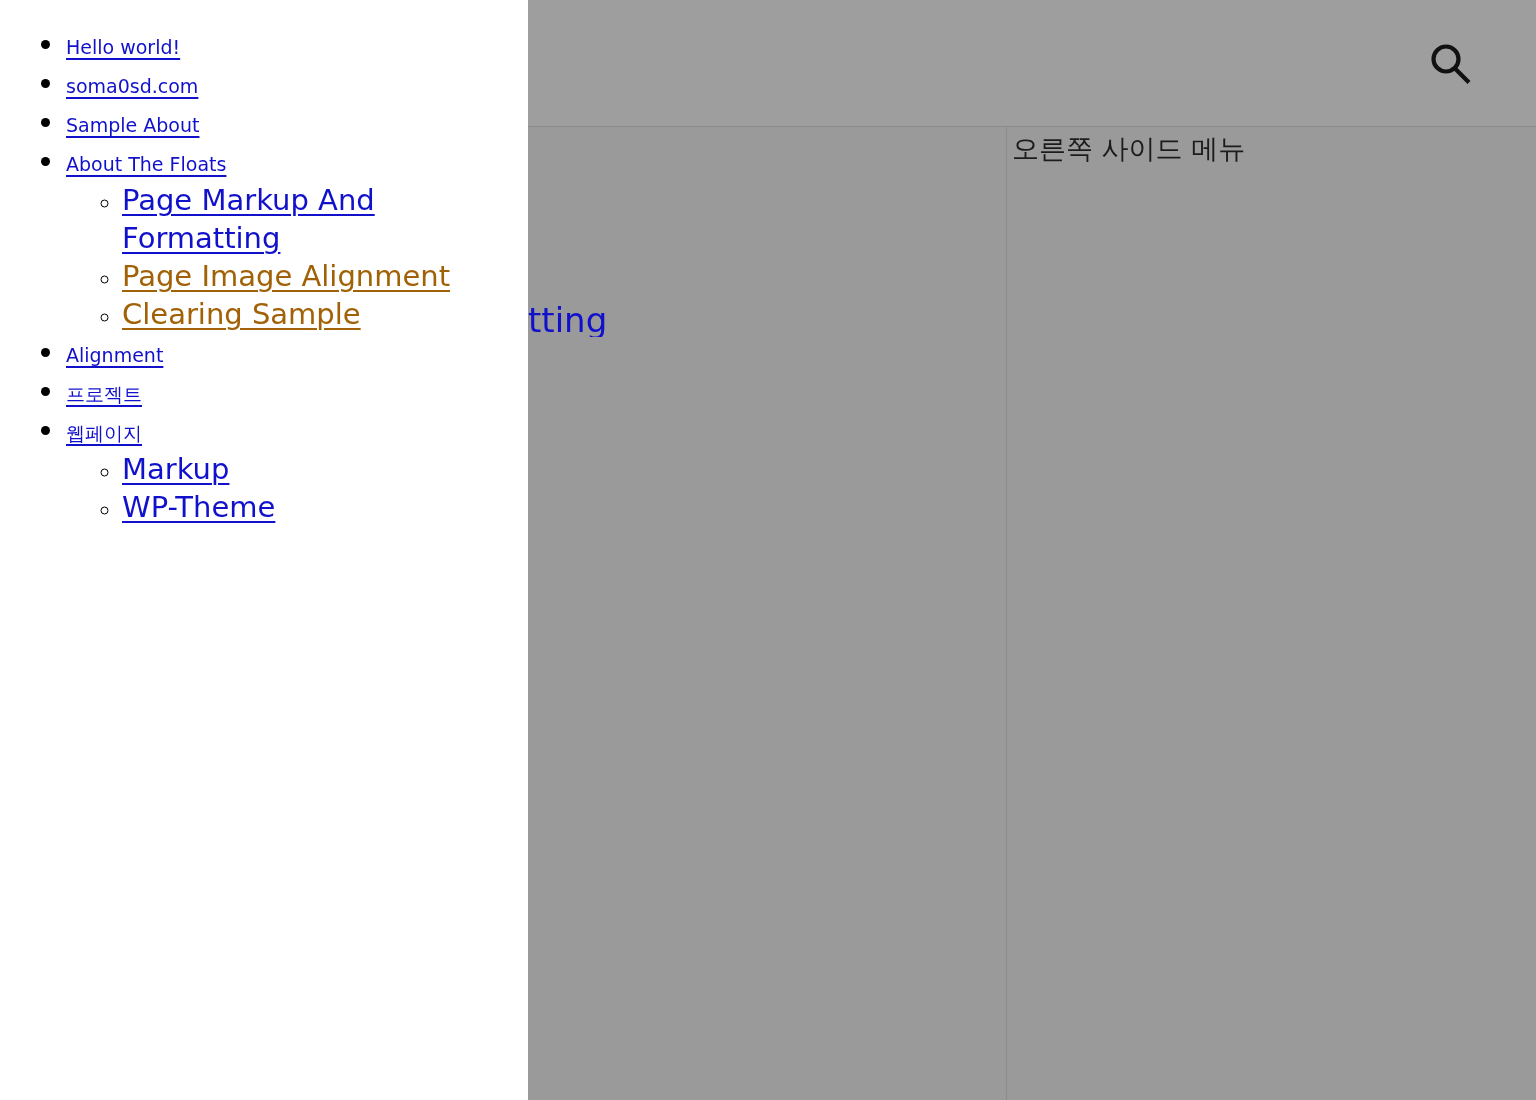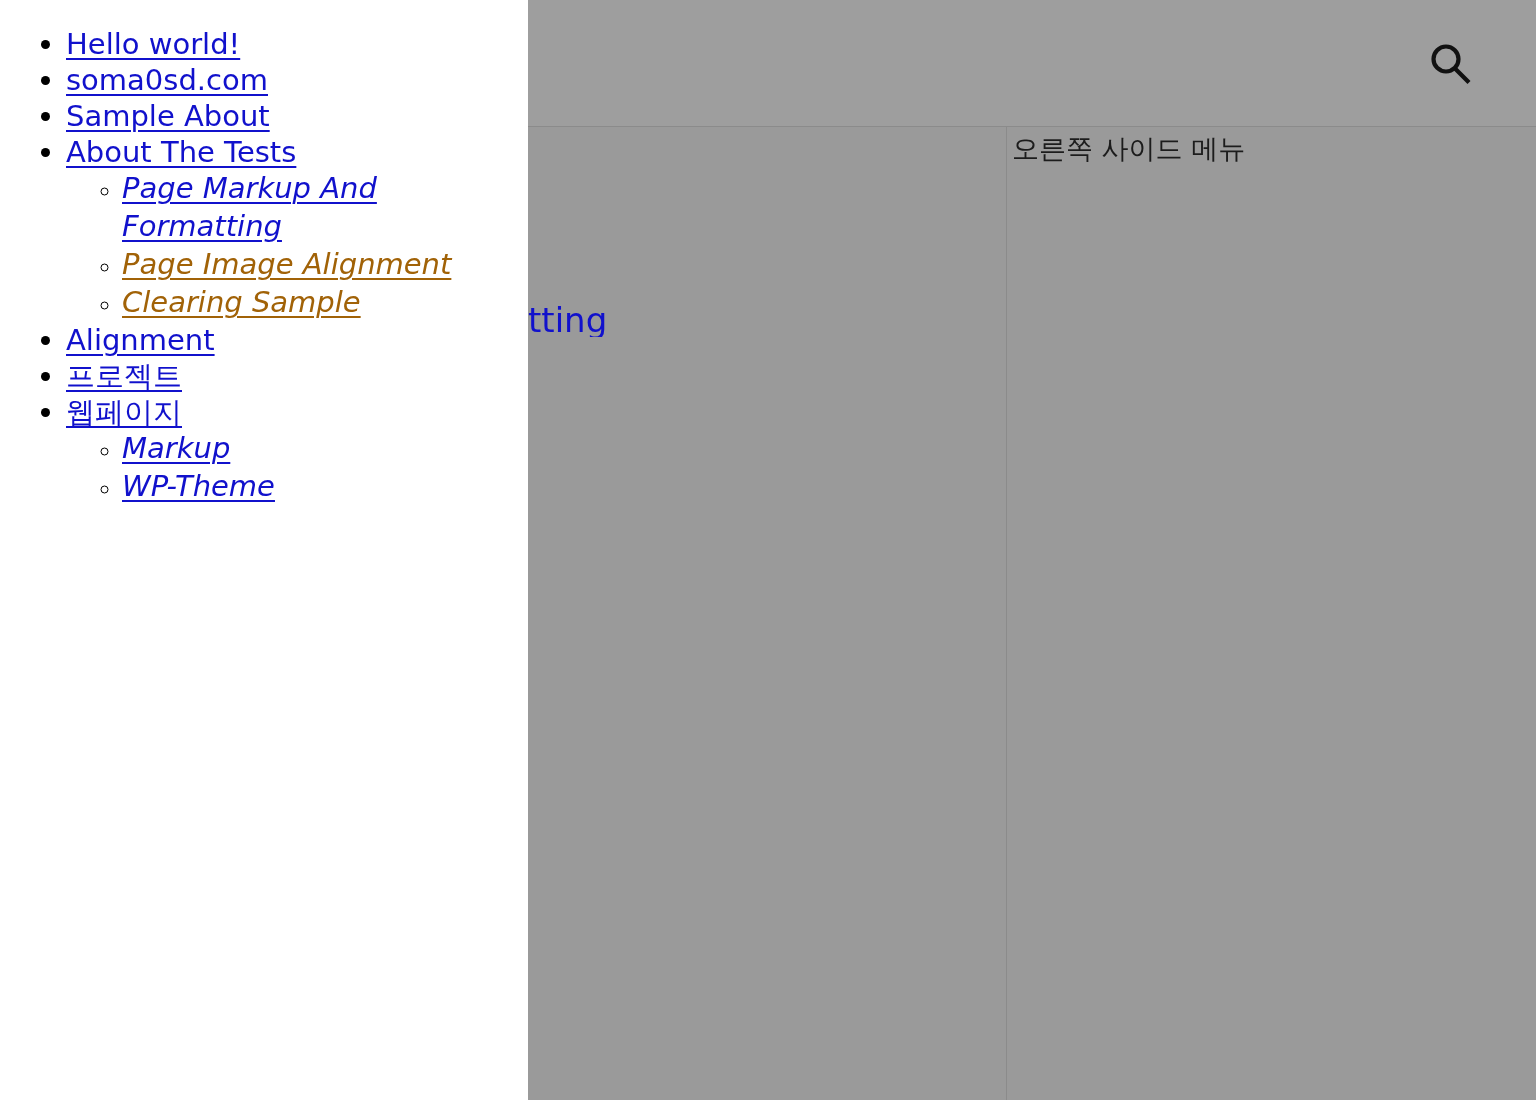--- a/index.html
+++ b/index.html
@@ -117,32 +117,32 @@
     margin: 0;
     padding: 0;
   }
   ul.menu li::marker {
     color: #000000;
   }
   #primary-menu-panel .menu-root {
     padding-top: 26px;
   }
   .menu a {
-    font-size: 29px;
+    font-size: 19px;
     line-height: 36px;
     text-decoration: underline;
     text-decoration-thickness: 2px;
     text-underline-offset: 4px;
     display: inline;
   }
   .menu a.link-unvisited { color: #1111cc; }
   .menu a.link-visited   { color: #a16207; }
   .menu li { font-size: 29px; line-height: 36px; }
   ul.submenu > li { font-size: 24px; }
-  ul.submenu a { font-size: 29px; font-style: italic; }
+  ul.submenu a { font-size: 29px; }
   
   li.wrap-item { max-width: 300px; }
 </style>
 </head>
 <body>
 
 <div id="dim-overlay">
 
   <div id="dim-header"></div>
   <div id="dim-header-rule"></div>
@@ -162,21 +162,21 @@
 
 </div>
 
 <div id="content-link-fragment">tting</div>
 
 <nav id="primary-menu-panel">
   <ul class="menu menu-root" id="menu-root">
       <li><a class="link-unvisited" href="#">Hello world!</a></li>
       <li><a class="link-unvisited" href="#">soma0sd.com</a></li>
       <li><a class="link-unvisited" href="#">Sample About</a></li>
-      <li><a class="link-unvisited" href="#">About The Tests</a><ul class="submenu">
+      <li><a class="link-unvisited" href="#">About The Floats</a><ul class="submenu">
           <li class="wrap-item"><a class="link-unvisited" href="#">Page Markup And Formatting</a></li>
           <li><a class="link-visited" href="#">Page Image Alignment</a></li>
           <li><a class="link-visited" href="#">Clearing Sample</a></li>
         </ul></li>
       <li><a class="link-unvisited" href="#">Alignment</a></li>
       <li><a class="link-unvisited" href="#">프로젝트</a></li>
       <li><a class="link-unvisited" href="#">웹페이지</a><ul class="submenu">
           <li><a class="link-unvisited" href="#">Markup</a></li>
           <li><a class="link-unvisited" href="#">WP-Theme</a></li>
         </ul></li>

